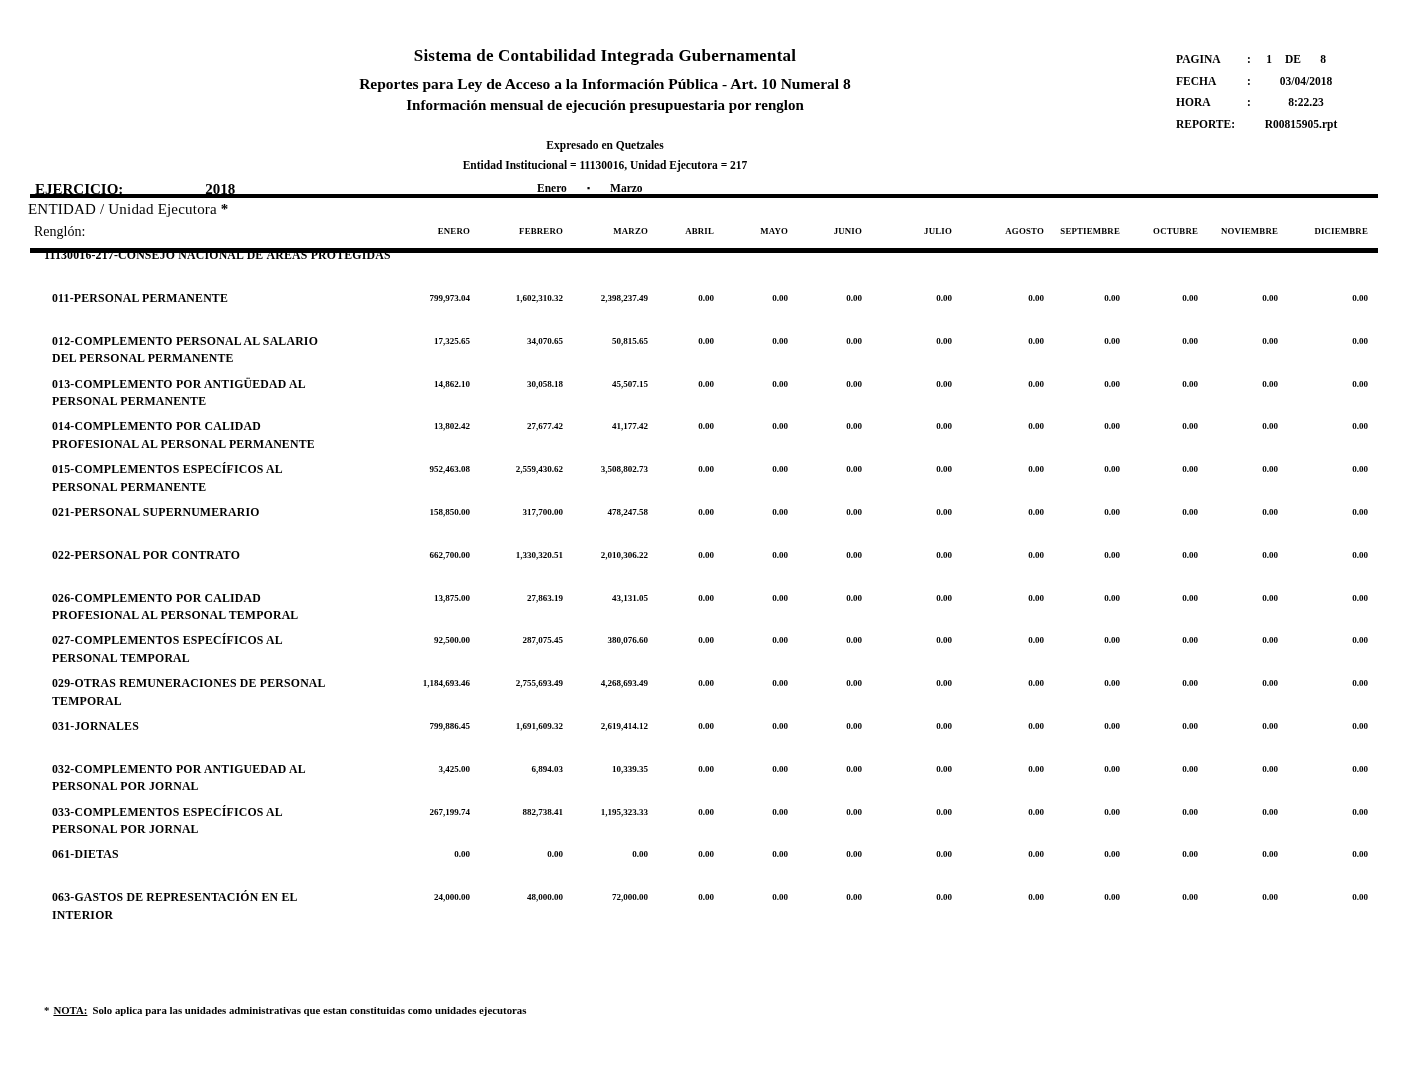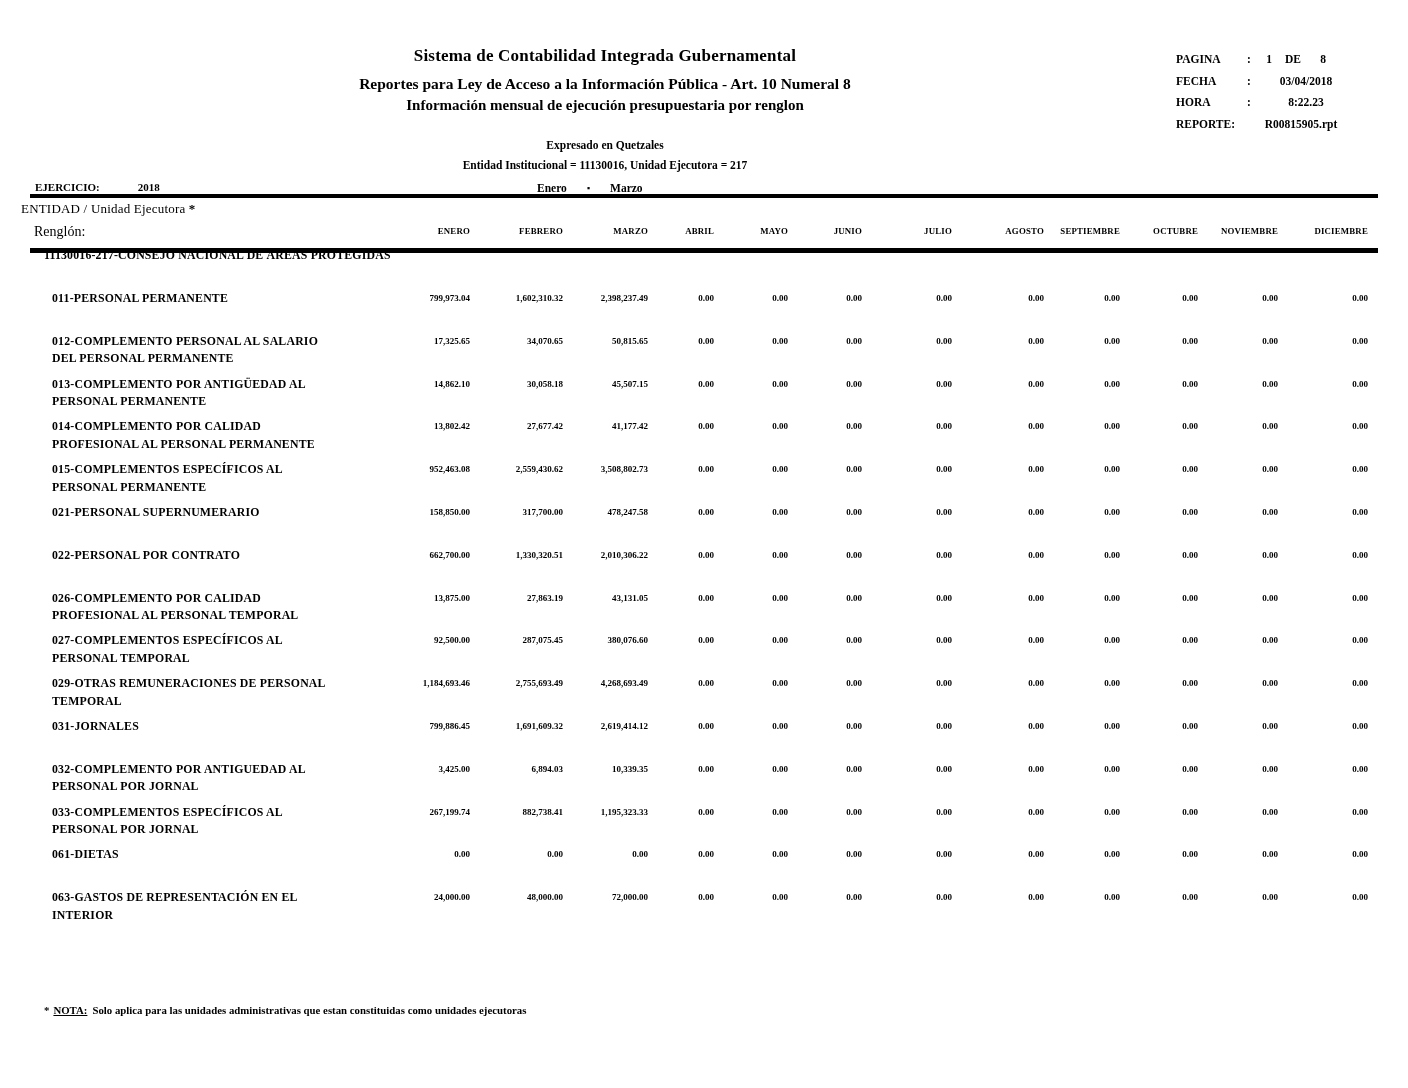--- a/index.html
+++ b/index.html
@@ -25,29 +25,29 @@
   .mrow { display:flex; height:21.5px; }
   .ml   { width:62px; }
   .ml-wide { width:74px; }
   .ms   { width:22px; text-align:center; }
   .mv   { flex:1; text-align:center; }
   .pnum { width:18px; text-align:center; }
   .pde  { width:30px; text-align:center; }
   .ptot { width:30px; text-align:center; }
 
   
-  .ejrow { left:35px; top:181px; display:flex; font-size:11px; font-weight:bold; }
+  .ejrow { left:35px; top:181px; display:flex; font-size:15px; font-weight:bold;gap:44px; }
   .ejval { margin-left:38px; }
   .period { left:537px; top:182px; display:flex; align-items:center; font-size:11.5px; font-weight:bold; }
   .psep { margin:0 20px; font-size:9px; }
 
   .rule1 { left:30px; top:194px; width:1348px; height:4px; background:#000; }
   .rule2 { left:30px; top:248px; width:1348px; height:5px; background:#000; }
 
-  .entidad { left:21px; top:201px; font-size:13px; letter-spacing:.2px; }
+  .entidad { left:28px; top:201px; font-size:15px; letter-spacing:.2px; }
   .entidad .star { font-weight:bold; }
   .renglon { left:34px; top:224px; font-size:14px; }
 
   
   .mgrid { display:grid; grid-template-columns:80px 93px 85px 66px 74px 74px 90px 92px 76px 78px 80px 90px; }
   .months-header { left:390px; top:226px; width:978px; font-size:8.8px; font-weight:bold; }
   .mcell { text-align:right; letter-spacing:.2px; }
 
   .section { left:44px; top:248px; font-size:11.8px; font-weight:bold; letter-spacing:.2px; }
 

